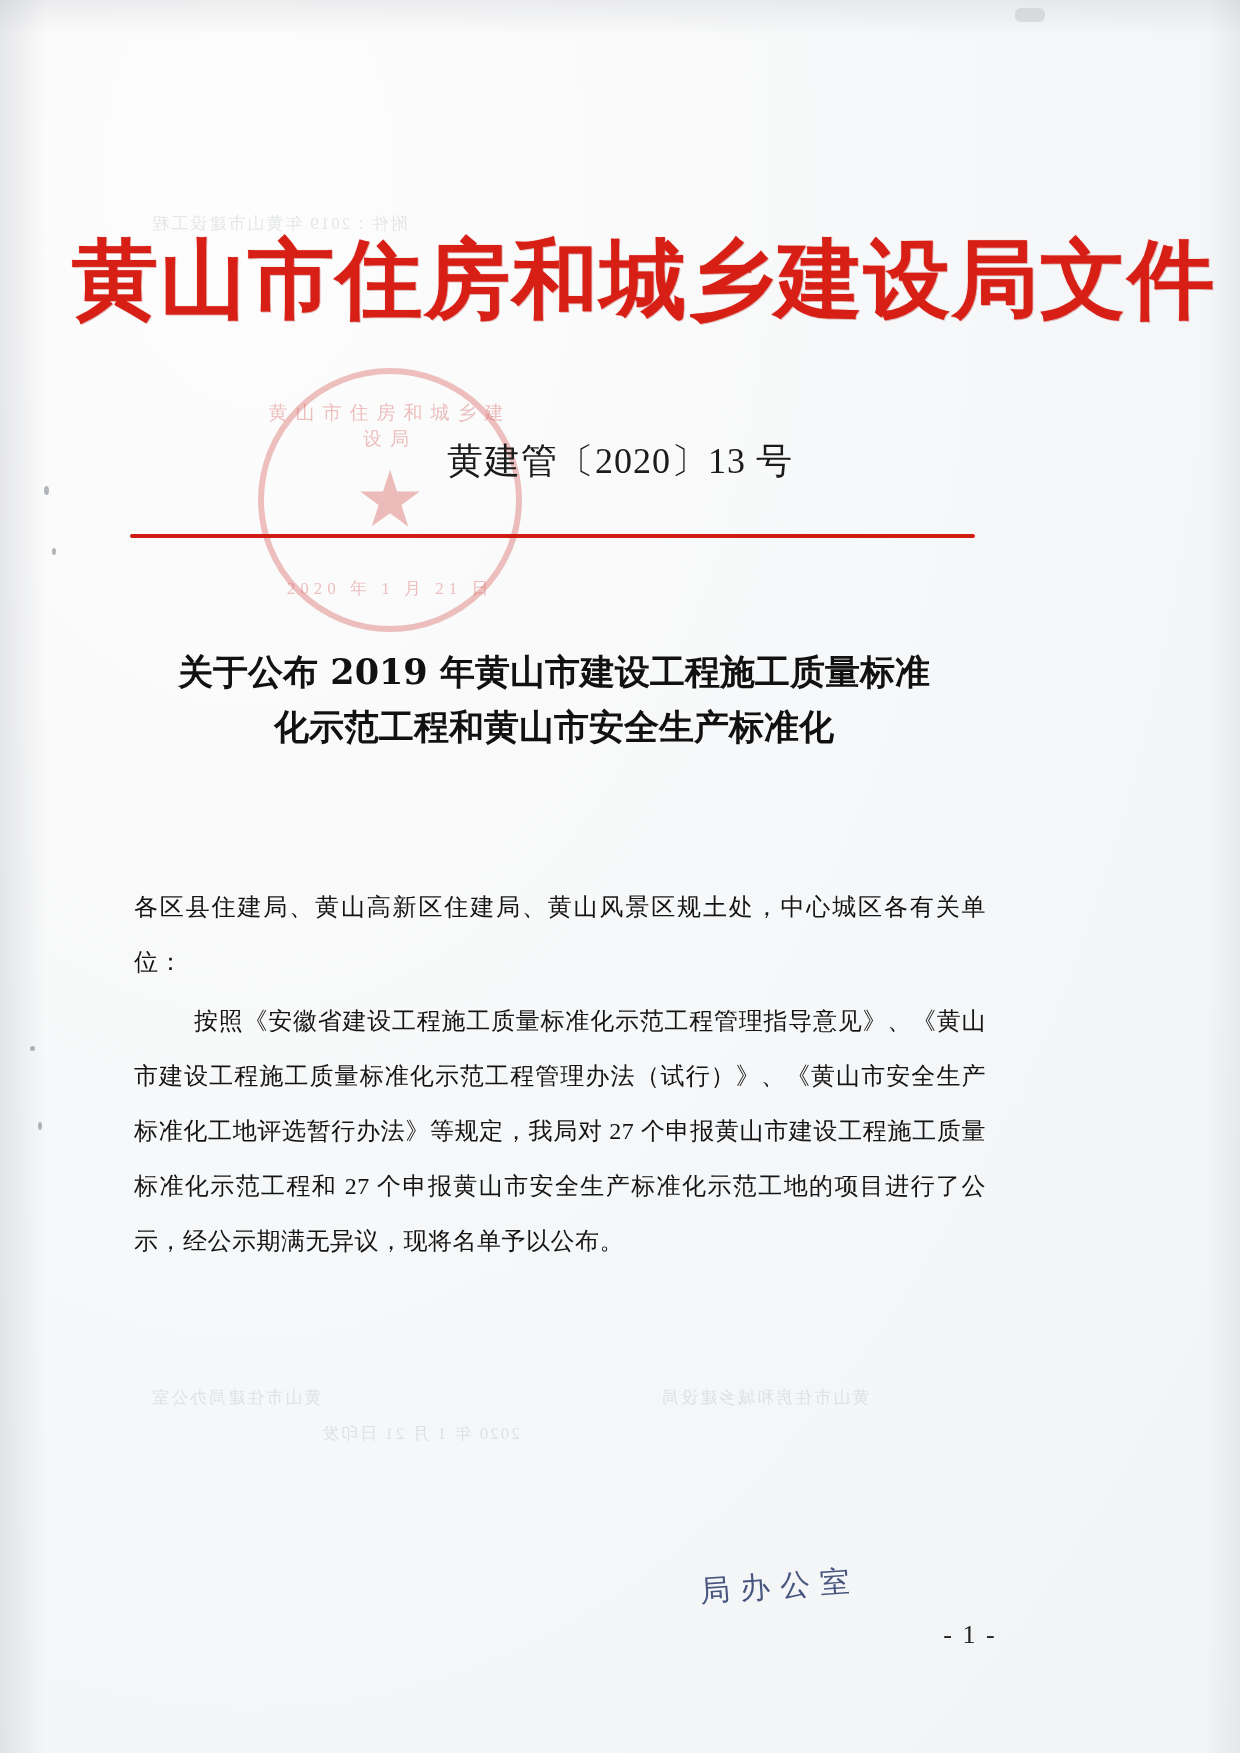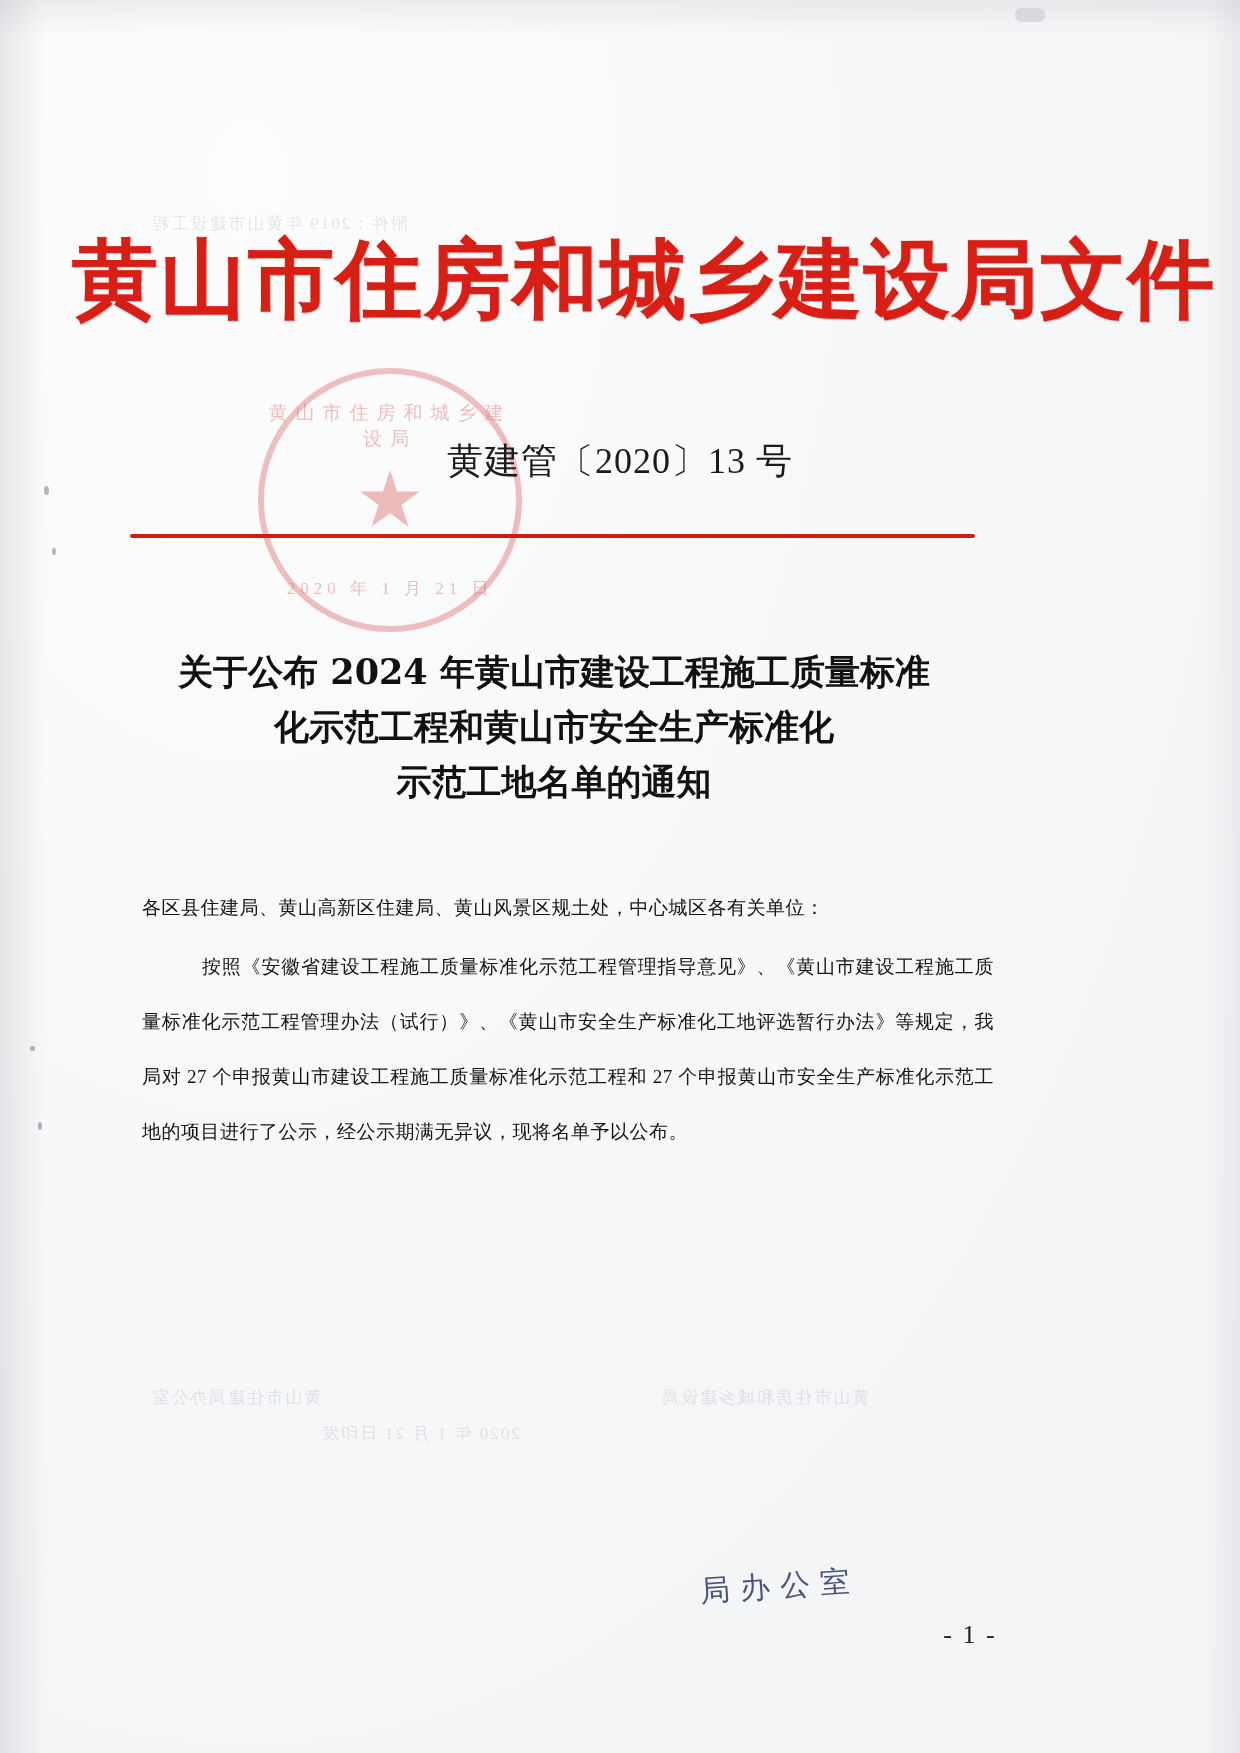--- a/index.html
+++ b/index.html
@@ -157,24 +157,24 @@
     font-size: 35px;
     line-height: 55px;
     color: #111;
     letter-spacing: 0px;
   }
   .doc-title .line { display: block; }
 
   
   .body-text {
     position: absolute;
-    left: 142px;
+    left: 134px;
     top: 880px;
     width: 852px;
-    font-size: 19px;
+    font-size: 24px;
     line-height: 55px;
     color: #141414;
     letter-spacing: 0.5px;
     text-align: justify;
   }
   .body-text p {
     margin: 0 0 4px 0;
   }
   .indent { text-indent: 60px; }
 
@@ -239,23 +239,22 @@
     <div class="seal-top">黄山市住房和城乡建设局</div>
     <div class="star">★</div>
     <div class="seal-bottom">2020 年 1 月 21 日</div>
   </div>
 
   <div class="doc-number">黄建管〔2020〕13 号</div>
 
   <div class="red-rule"></div>
 
   <div class="doc-title">
-    <span class="line">关于公布 2024 年黄山市建设工程施工质量标准</span>
+    <span class="line">关于公布 2019 年黄山市建设工程施工质量标准</span>
     <span class="line">化示范工程和黄山市安全生产标准化</span>
-    <span class="line">示范工地名单的通知</span>
   </div>
 
   <div class="body-text">
     <p>各区县住建局、黄山高新区住建局、黄山风景区规土处，中心城区各有关单位：</p>
     <p class="indent">按照《安徽省建设工程施工质量标准化示范工程管理指导意见》、《黄山市建设工程施工质量标准化示范工程管理办法（试行）》、《黄山市安全生产标准化工地评选暂行办法》等规定，我局对 27 个申报黄山市建设工程施工质量标准化示范工程和 27 个申报黄山市安全生产标准化示范工地的项目进行了公示，经公示期满无异议，现将名单予以公布。</p>
   </div>
 
   <div class="signature">局办公室</div>
 
   <div class="page-number">- 1 -</div>

